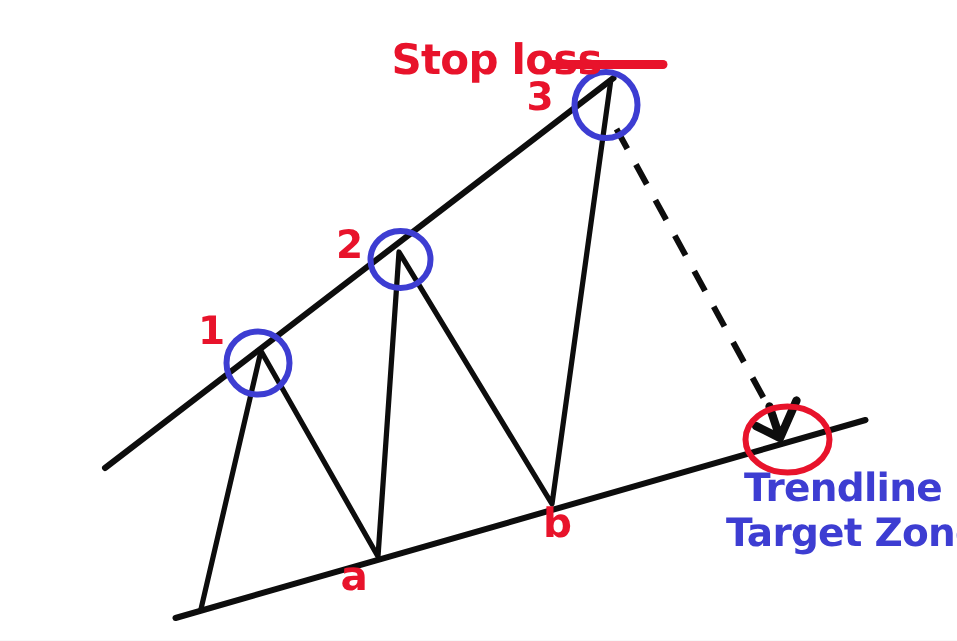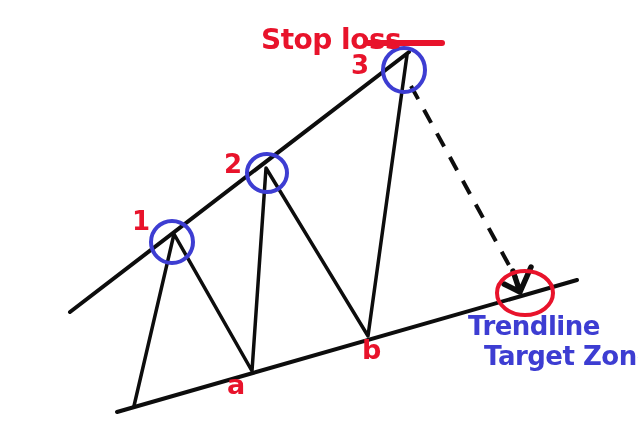--- a/index.html
+++ b/index.html
@@ -35,21 +35,21 @@
   .red-label{color:var(--red,#e8132b);}
   .blue-label{color:var(--blue,#3d3dd2);}
 
   .stop-loss-label{left:261px;top:26px;font-size:28px;}
   .peak3-label{left:351px;top:52px;font-size:26px;}
   .sell-label{left:431px;top:67px;font-size:29px;}
   .peak2-label{left:224px;top:151px;font-size:26px;}
   .peak1-label{left:132px;top:208px;font-size:26px;}
   .trough-b-label{left:362px;top:336px;font-size:27px;}
   .trough-a-label{left:227px;top:371px;font-size:27px;}
-  .trendline-label{left:468px;top:313px;font-size:26px;}
+  .trendline-label{left:496px;top:313px;font-size:26px;}
   .target-zone-label{left:484px;top:343px;font-size:26px;}
 </style>
 </head>
 <body>
 
 <div class="canvas">
 
   <svg class="diagram-svg" viewBox="0 0 638 427">
 
     <line x1="70" y1="312" x2="409" y2="52" class="stroke-black" stroke-width="4" stroke-linecap="round"></line>

